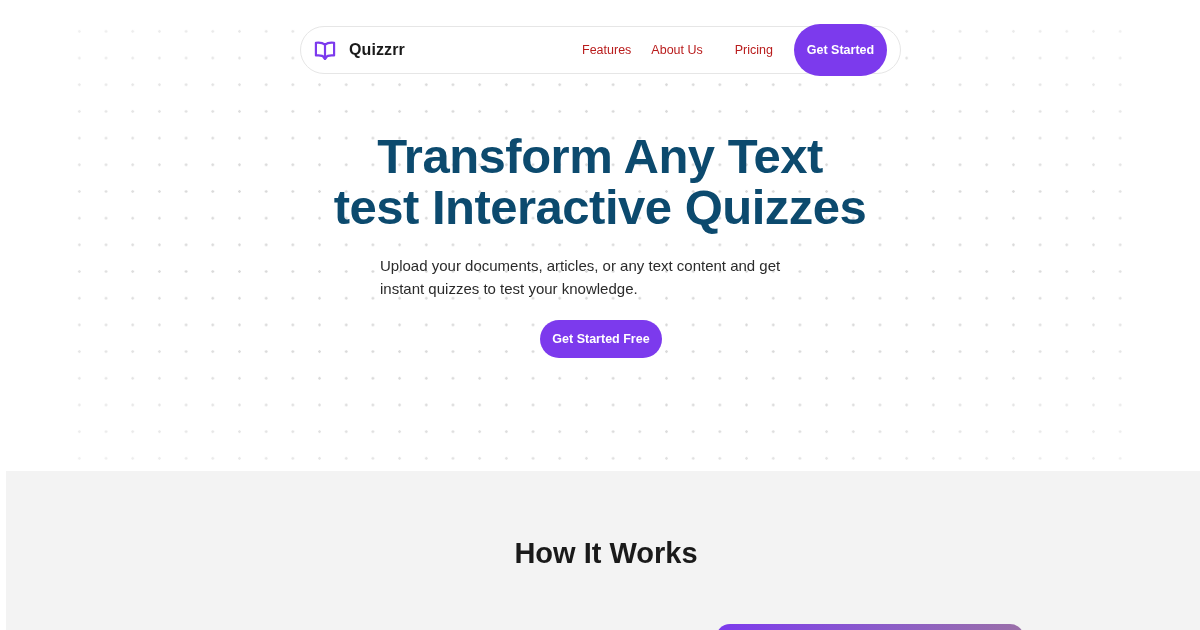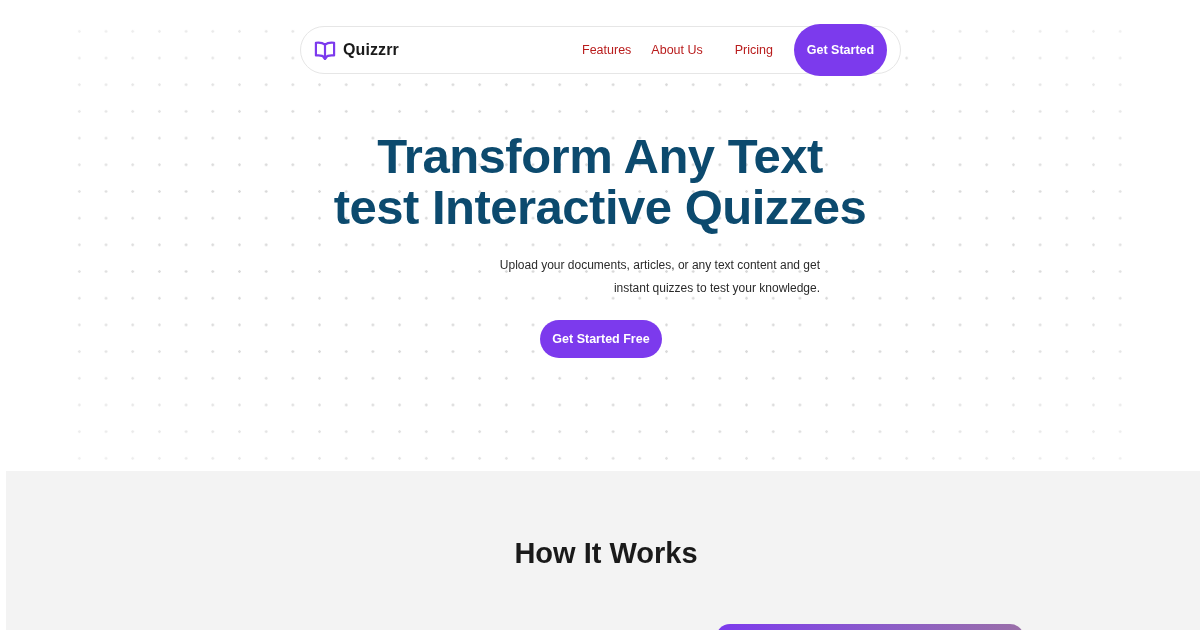--- a/index.html
+++ b/index.html
@@ -22,21 +22,21 @@
       mask-image: radial-gradient(ellipse at center, rgba(0,0,0,1) 55%, rgba(0,0,0,0.35) 100%);
     }
     .nav {
       position: absolute; left: 300px; top: 26px; width: 601px; height: 48px;
       background: #ffffff;
       border: 1px solid #e6e6e6;
       border-radius: 24px;
       display: flex; align-items: center;
       padding: 0 13px 0 13px;
     }
-    .logo { display: flex; align-items: center; gap: 7px; }
+    .logo { display: flex; align-items: center; gap: 13px; }
     .logo-icon { width: 22px; height: 20px; display: block; }
     .logo-text { font-size: 16px; font-weight: 700; color: #1a1a1a; letter-spacing: 0.1px; }
     .nav-links { margin-left: auto; display: flex; align-items: center; }
     .nav-link {
       font-size: 12.5px; color: #b91c1c; text-decoration: none;
       margin-right: 20px; cursor: pointer;
     }
     .nav-link:nth-child(3) { margin-right: 21px; margin-left: 12px; }
     .btn-primary {
       background: #7c3aed; color: #ffffff; border: none;
@@ -46,22 +46,22 @@
     }
     .nav-cta { width: 93px; height: 52px; font-size: 12.5px; }
     .headline {
       position: absolute; left: 0; top: 131px; width: 1200px;
       text-align: center;
       font-size: 49px; line-height: 51px; font-weight: 700;
       color: #0c4a6e; letter-spacing: -0.5px;
     }
     .subtitle {
       position: absolute; left: 380px; top: 254px; width: 440px;
-      text-align: right;
-      font-size: 12px; line-height: 23px; color: #2b2b2b;
+      text-align: left;
+      font-size: 15px; line-height: 23px; color: #2b2b2b;
     }
     .hero-cta {
       position: absolute; left: 540px; top: 320px;
       width: 122px; height: 38px; font-size: 12.5px;
     }
     .section-how {
       position: absolute; left: 6px; top: 471px; width: 1200px; height: 159px;
       background: #f3f3f3;
     }
     .section-title {

